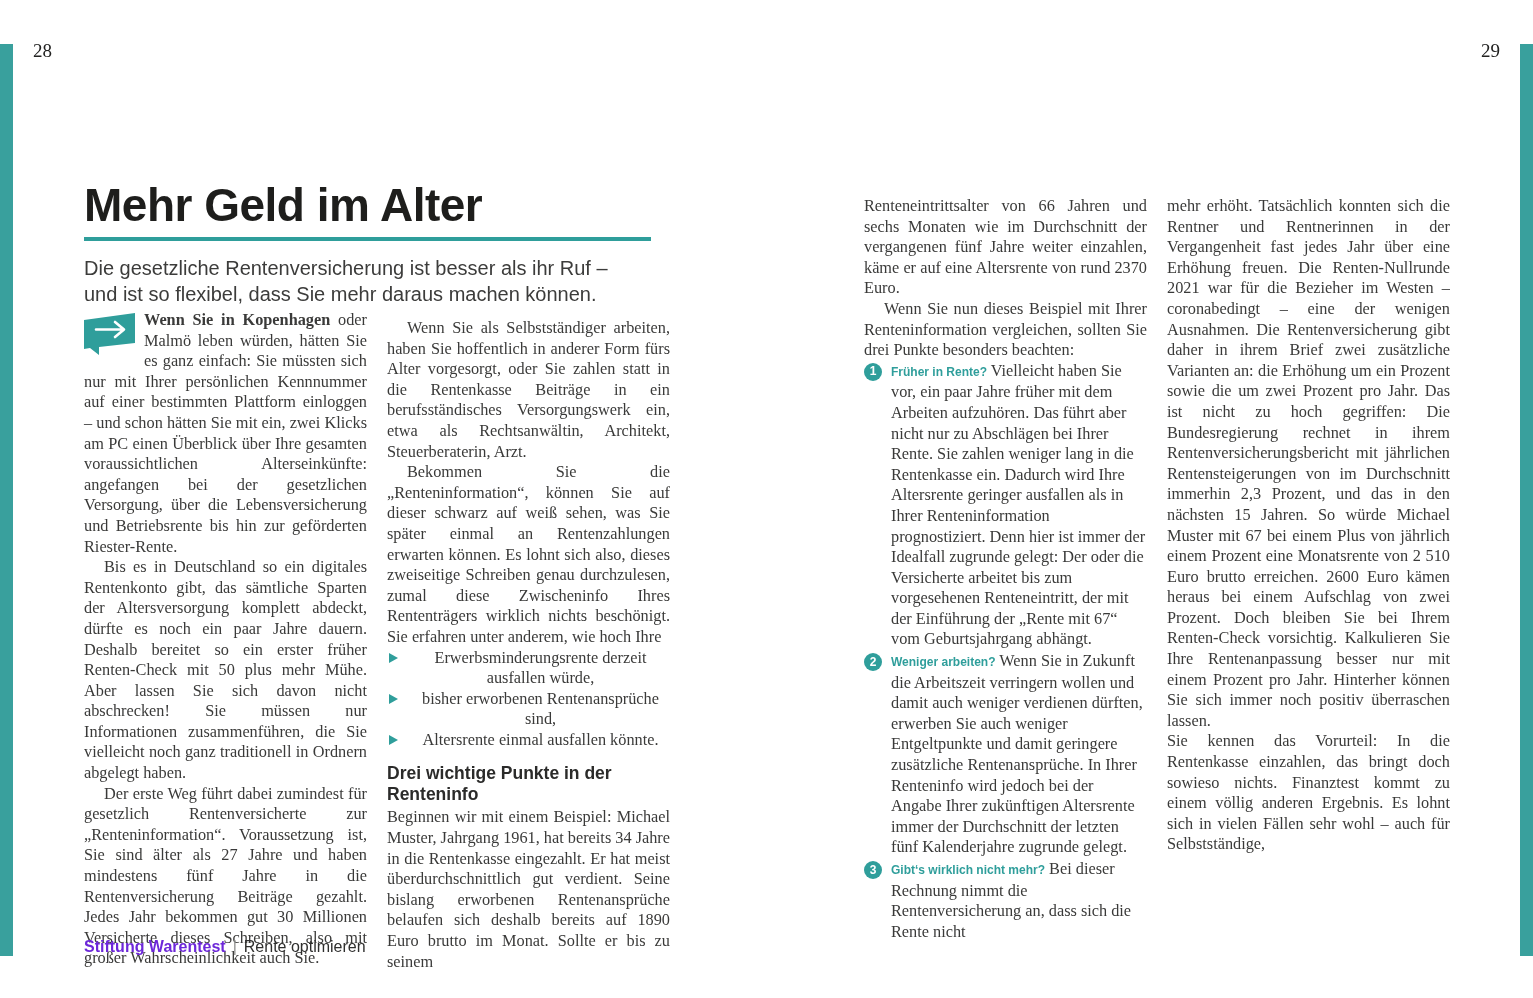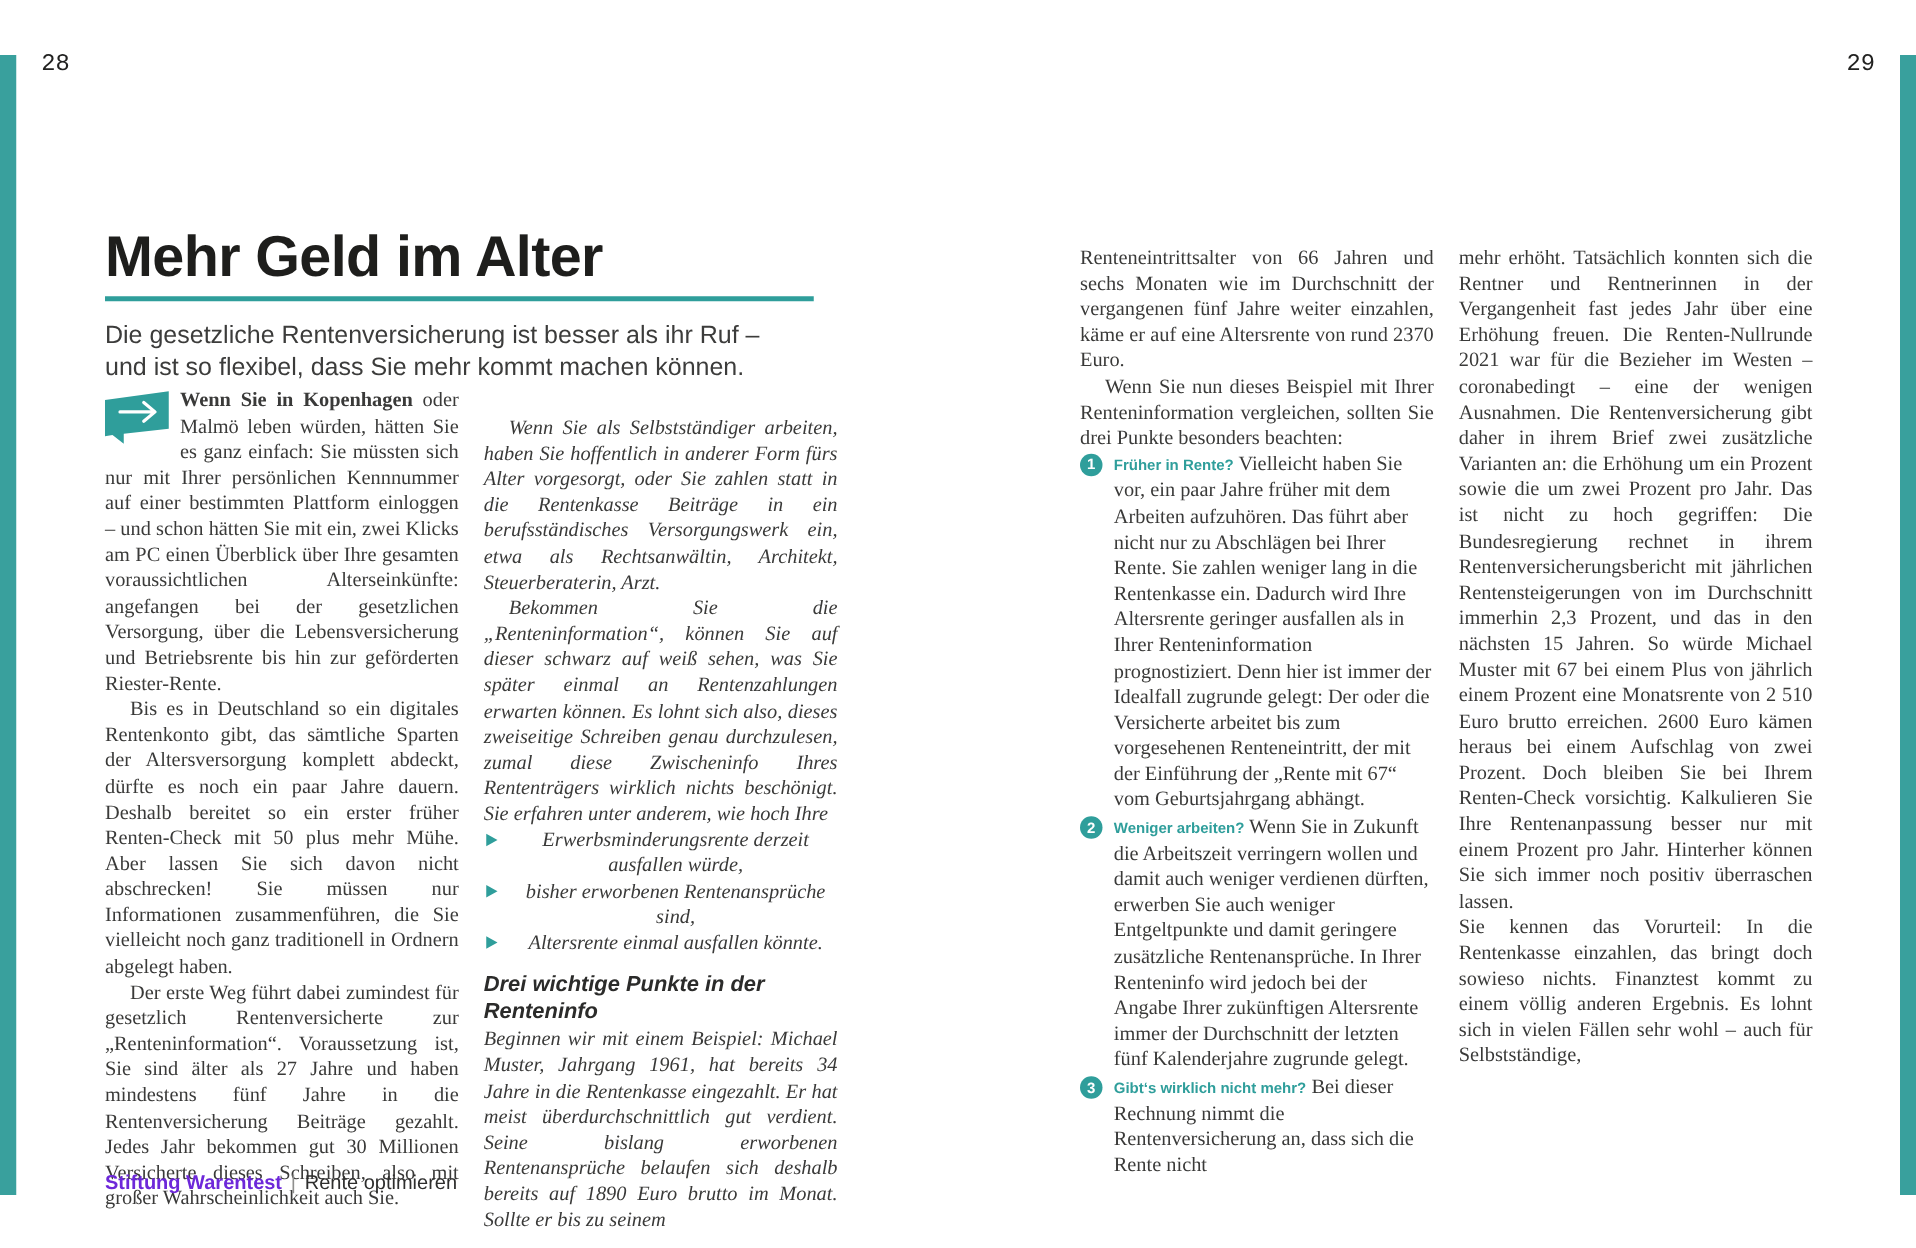--- a/index.html
+++ b/index.html
@@ -4,42 +4,42 @@
 <style>
   html,body{margin:0;padding:0;}
   body{
     width:1533px;height:998px;position:relative;background:#ffffff;
     font-family:"Liberation Serif", serif;color:#3a3a39;overflow:hidden;
   }
   .edge-strip{position:absolute;top:44px;width:13px;height:912px;background:#39a09d;}
   .edge-strip.left{left:0;}
   .edge-strip.right{right:0;}
   .pagenum{
-    position:absolute;top:40px;font-family:Liberation Mono, monospace;
+    position:absolute;top:40px;font-family:Liberation Serif, serif;
     font-size:19px;color:#222221;
   }
   .pagenum.left{left:33px;}
   .pagenum.right{right:33px;}
 
   
   .header{position:absolute;left:84px;top:181px;width:567px;}
   .title{
     margin:0;font-family:"Liberation Sans", sans-serif;font-weight:bold;
     font-size:46px;letter-spacing:-0.5px;color:#1e1e1c;line-height:1.05;
   }
   .rule{height:4px;background:#2f9e9b;margin-top:8px;width:567px;}
   .subtitle{
     margin:14px 0 0 0;font-family:"Liberation Sans", sans-serif;
     font-size:20px;line-height:26px;color:#3c3c3b;max-width:545px;
   }
 
   
   .col{position:absolute;width:283px;font-size:16.3px;line-height:20.6px;}
   .col-1{left:84px;top:310px;}
-  .col-2{left:387px;top:332px;font-style:italic;}
+  .col-2{left:387px;top:318px;}
   .col-3{left:864px;top:196px;}
   .col-4{left:1167px;top:196px;}
   .col p{margin:0;text-align:justify;hyphens:auto;-webkit-hyphens:auto;}
   .col p.indent{text-indent:20px;}
   .lead-bold{font-weight:bold;}
 
   .arrow-flag{
     float:left;width:52px;height:44px;margin:2px 8px 2px 0;
   }
 
@@ -84,21 +84,21 @@
 
 <div class="edge-strip left"></div>
 <div class="edge-strip right"></div>
 
 <div class="pagenum left">28</div>
 <div class="pagenum right">29</div>
 
 <div class="header">
   <h1 class="title">Mehr Geld im Alter</h1>
   <div class="rule"></div>
-  <p class="subtitle">Die gesetzliche Rentenversicherung ist besser als ihr Ruf – und ist so flexibel, dass Sie mehr kommt machen können.</p>
+  <p class="subtitle">Die gesetzliche Rentenversicherung ist besser als ihr Ruf – und ist so flexibel, dass Sie mehr daraus machen können.</p>
 </div>
 
 <div class="col col-1">
   <p>
     <span class="arrow-flag">
       <svg width="52" height="44" viewBox="0 0 52 44" xmlns="http://www.w3.org/2000/svg">
         <path d="M0 8 L51 1 L51 31 L15 35 L15 43 L6 36 L0 37 Z" fill="#2f9e9b"></path>
         <path d="M12 17.5 H38 M31 10 L40 17.5 L31 25" stroke="#ffffff" stroke-width="2.6" fill="none" stroke-linecap="round" stroke-linejoin="round"></path>
       </svg>
     </span><span class="lead-bold">Wenn Sie in Kopenhagen</span><span> oder Malmö leben würden, hätten Sie es ganz einfach: Sie müssten sich nur mit Ihrer persönlichen Kennnummer auf einer bestimmten Plattform einloggen – und schon hätten Sie mit ein, zwei Klicks am PC einen Überblick über Ihre gesamten voraussichtlichen Alterseinkünfte: angefangen bei der gesetzlichen Versorgung, über die Lebensversicherung und Betriebsrente bis hin zur geförderten Riester-Rente.</span>

